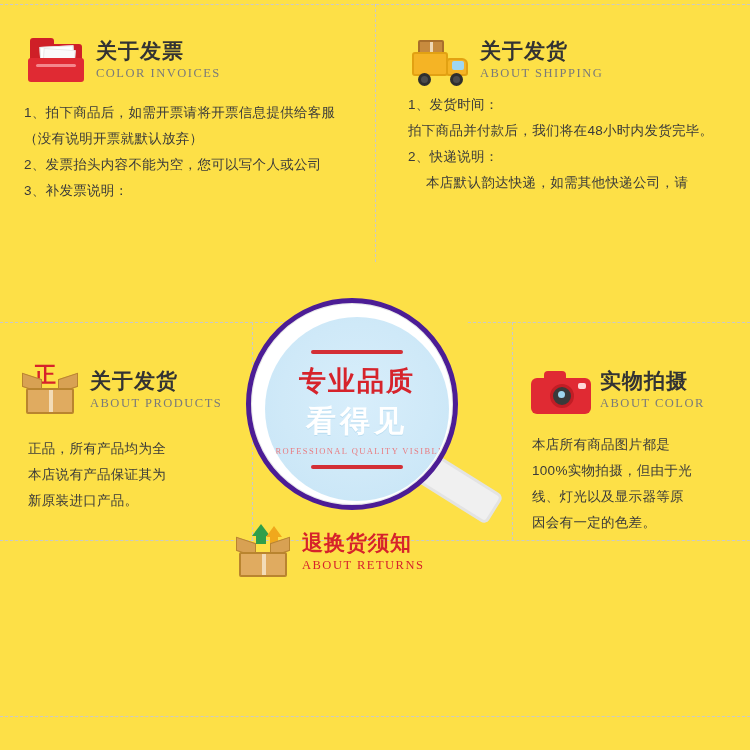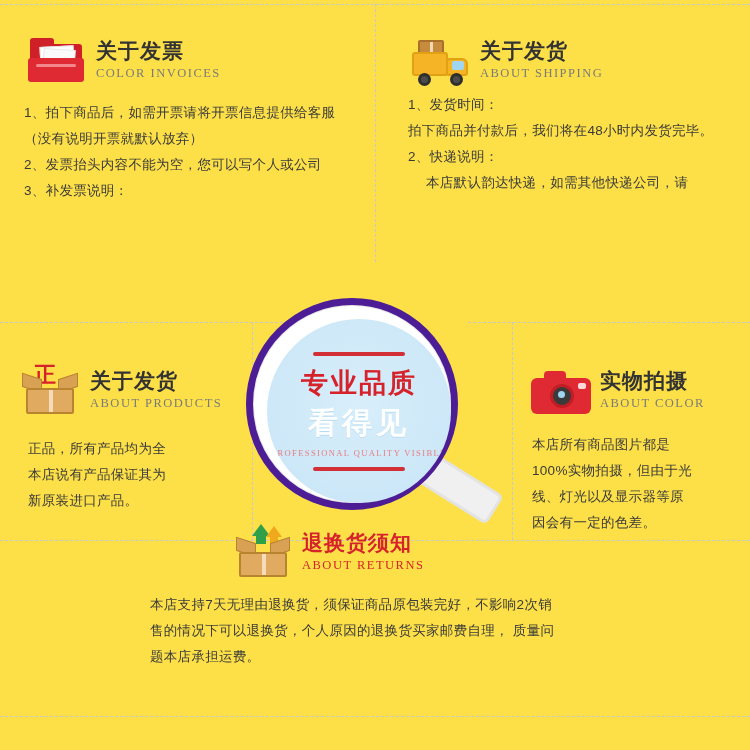--- a/index.html
+++ b/index.html
@@ -295,21 +295,21 @@
     border-radius: 6px;
     transform: rotate(32deg);
     transform-origin: 0 50%;
   }
   #mag-ring {
     position: absolute;
     left: 0; top: 0;
     width: 212px; height: 212px;
     border-radius: 50%;
     background: #ffffff;
-    border: 7px solid #4c1d95;
+    border: 5px solid #4c1d95;
     box-shadow: 0 0 0 1px #e6e6e6 inset;
     text-decoration: underline;
   }
   #mag-lens {
     position: absolute;
     left: 14px; top: 14px;
     width: 184px; height: 184px;
     border-radius: 50%;
     background: radial-gradient(circle at 50% 45%, #d8eefb 0%, #cfe9f8 55%, #c6e4f6 100%);
     display: flex;
@@ -458,25 +458,20 @@
           <div class="arrY2"></div>
         <div class="flapL"></div>
           <div class="flapR"></div>
           <div class="boxb"></div>
       </div>
       <div class="head-text">
         <div class="head-cn red">退换货须知</div>
         <div class="head-en red">ABOUT RETURNS</div>
       </div>
     </div>
-    <div class="body-text" style="margin-top:12px;">
-      <p>本店支持7天无理由退换货，须保证商品原包装完好，不影响2次销</p>
-      <p>售的情况下可以退换货，个人原因的退换货买家邮费自理，  质量问</p>
-      <p>题本店承担运费。</p>
-    </div>
   </div>
 
   <div id="magnifier">
     <div id="mag-handle"></div>
     <div id="mag-ring">
       <div id="mag-lens">
         <div class="mag-bar"></div>
         <div id="mag-l1">专业品质</div>
         <div id="mag-l2">看得见</div>
         <div id="mag-l3">PROFESSIONAL QUALITY VISIBLE</div>

